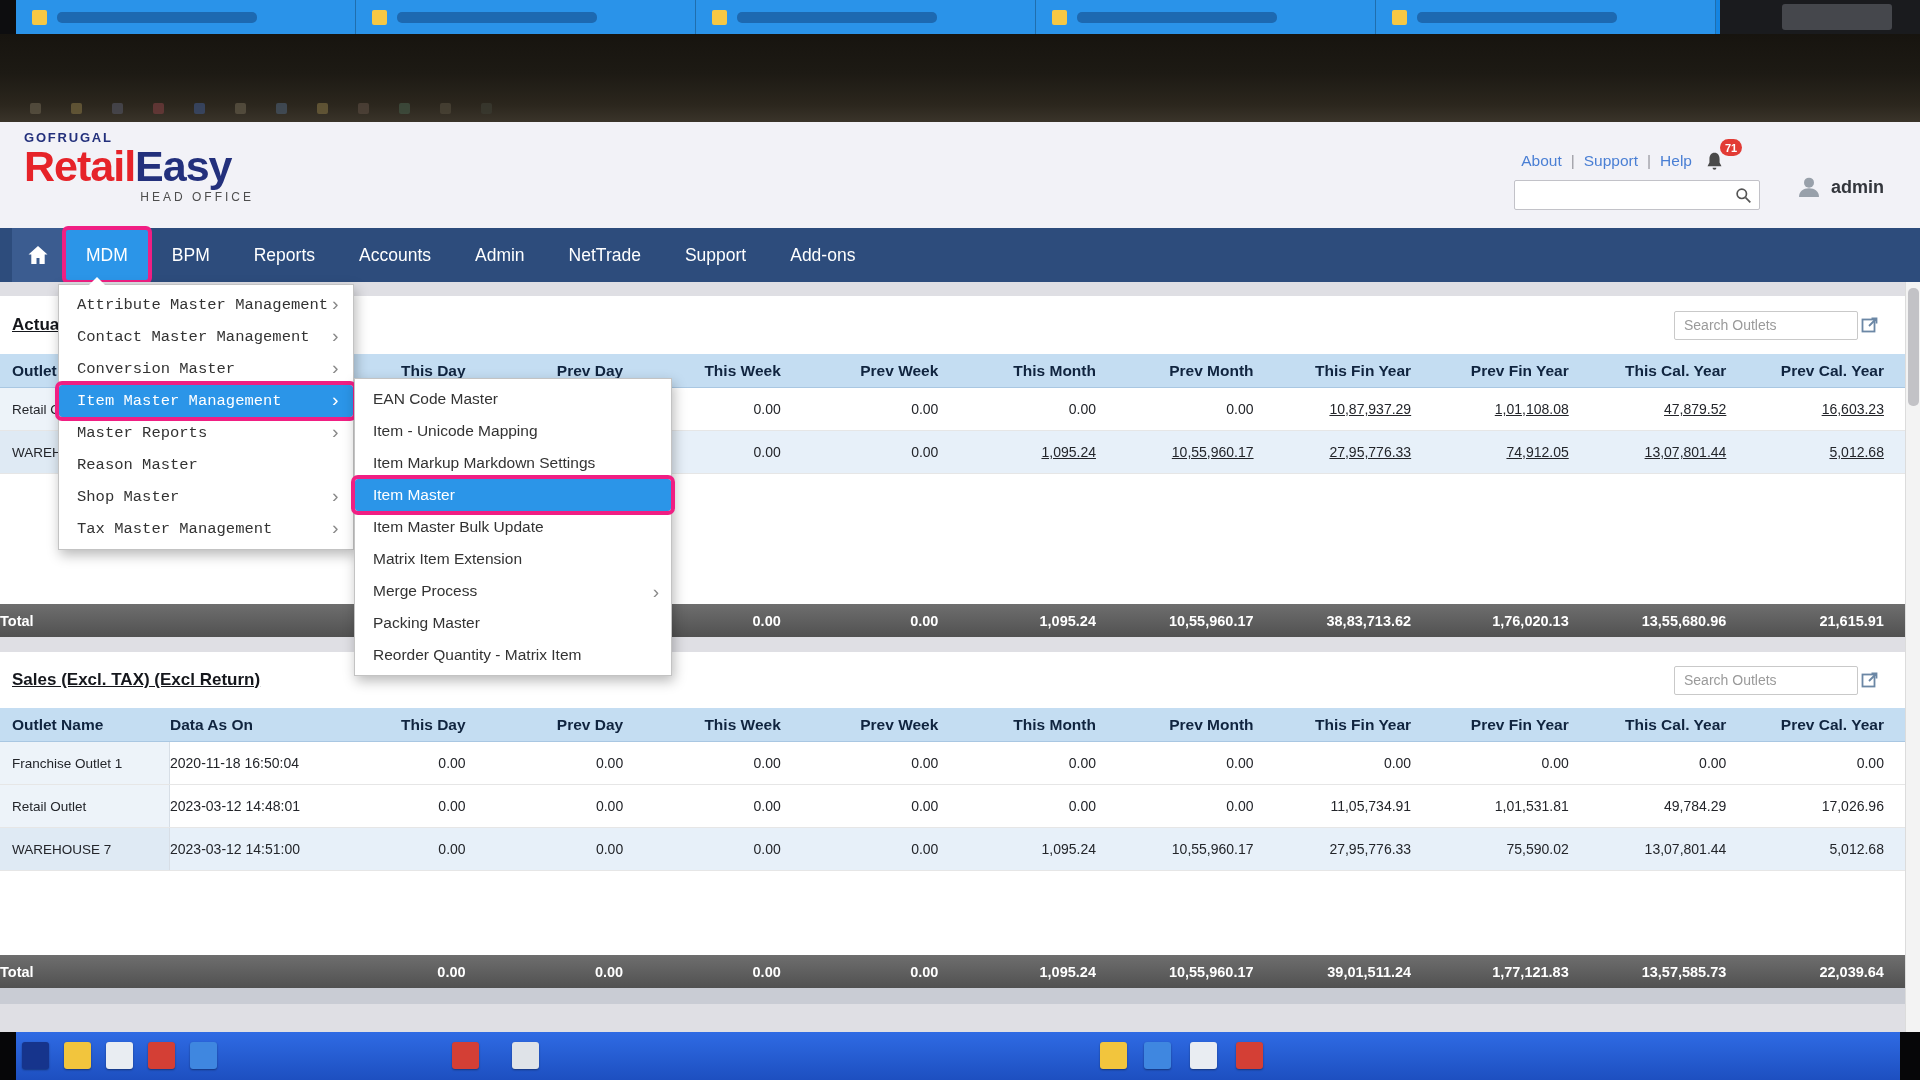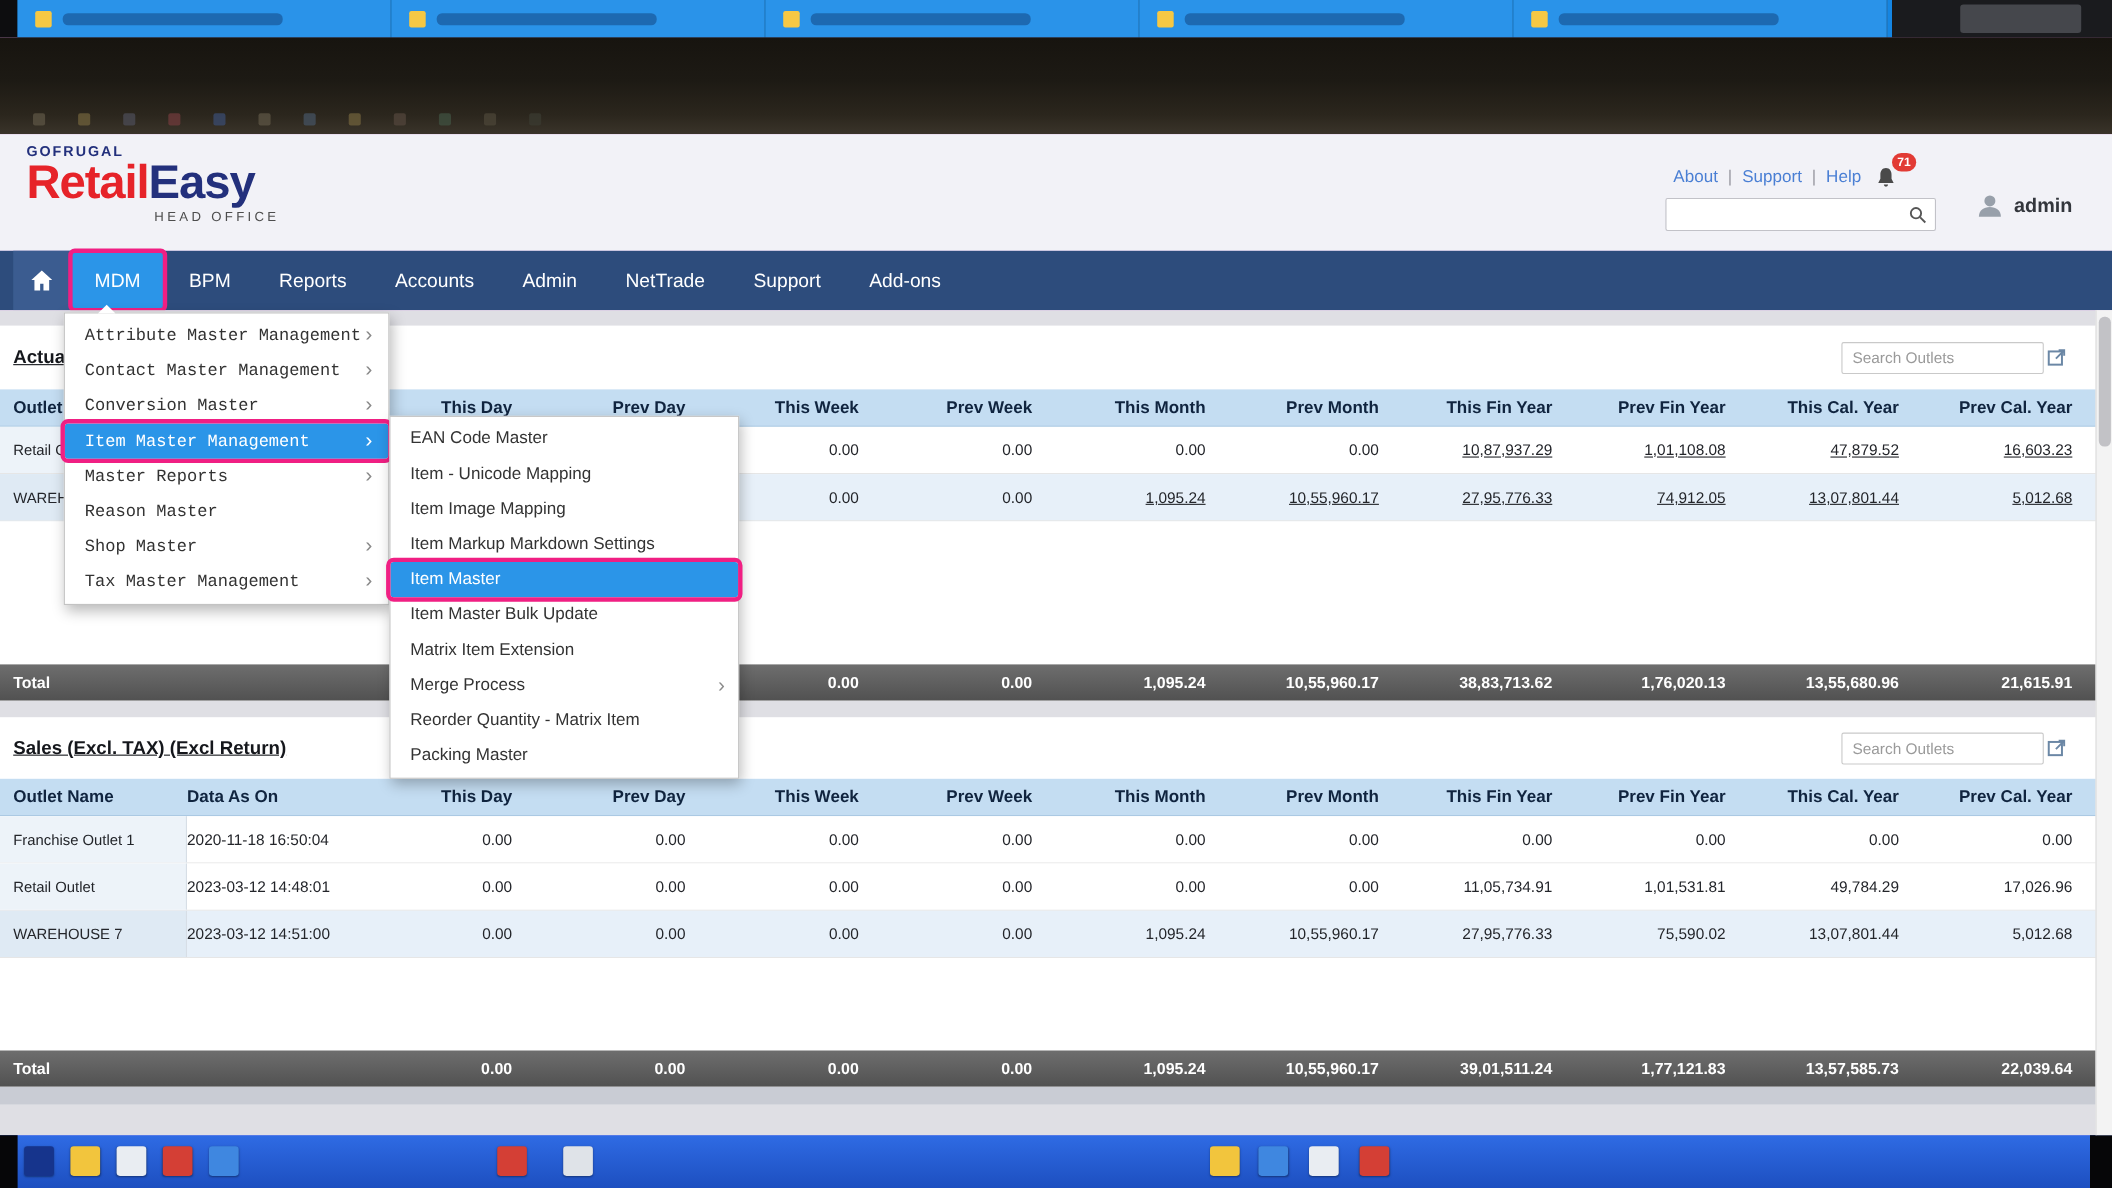--- a/index.html
+++ b/index.html
@@ -69,21 +69,21 @@
   .c-name { width:170px; padding-left:12px; }
   .c-date { width:150px; }
   .c-val { flex:1; text-align:right; padding-right:12px; white-space:nowrap; }
   .trow { height:43px; font-size:14px; color:#23252a; border-bottom:1px solid #e6e6e6; background:#fff; }
   .trow .c-name { background:#edf3f9; align-self:stretch; display:flex; align-items:center; border-right:1px solid #d7dee6; font-size:13.5px; }
   .trow.shaded { background:#e7f0f9; }
   .trow.shaded .c-name { background:#dfeaf4; }
   .val-link { text-decoration:underline; cursor:pointer; }
   .spacer { flex:1; background:#fff; }
   .total-row { height:33px; background:linear-gradient(180deg,#6e6e6e,#515151); color:#fff; font-weight:bold; font-size:14.5px; }
-  .total-label { width:320px; padding-left:12px; }
+  .total-label { width:320px; }
 
   .footer { height:28px; background:#ebebef; border-top:1px solid #d2d2d6; display:flex; align-items:center; padding-left:12px; font-size:14.5px; color:#26282c; }
   .under-footer { height:16px; background:#c9ccd4; }
 
   
   .v-scroll { position:absolute; right:0; top:282px; height:750px; width:15px; background:#f3f3f3; border-left:1px solid #dcdcdc; z-index:5; }
   .v-thumb { position:absolute; top:6px; left:2px; width:11px; height:118px; background:#c2c2c6; border-radius:5px; }
 
   
   .dropdown, .submenu { position:absolute; background:#fff; border:1px solid #c3c3c3; box-shadow:2px 5px 12px rgba(0,0,0,.28); padding:4px 0; }
@@ -405,43 +405,40 @@
       </div>
     </div>
   <div class="submenu" id="submenu">
       <div class="menu-item">
         <span class="mi-label">EAN Code Master</span>
       </div>
       <div class="menu-item">
         <span class="mi-label">Item - Unicode Mapping</span>
       </div>
       <div class="menu-item">
-        <span class="mi-label">Item Image Mapping</span>
-      </div>
-      <div class="menu-item">
         <span class="mi-label">Item Markup Markdown Settings</span>
       </div>
       <div class="menu-item hl annot">
         <span class="mi-label">Item Master</span>
       </div>
       <div class="menu-item">
         <span class="mi-label">Item Master Bulk Update</span>
       </div>
       <div class="menu-item">
         <span class="mi-label">Matrix Item Extension</span>
       </div>
       <div class="menu-item">
         <span class="mi-label">Merge Process</span>
         <span class="arrow">›</span>
       </div>
       <div class="menu-item">
+        <span class="mi-label">Packing Master</span>
+      </div>
+      <div class="menu-item">
         <span class="mi-label">Reorder Quantity - Matrix Item</span>
-      </div>
-      <div class="menu-item">
-        <span class="mi-label">Packing Master</span>
       </div>
     </div>
 
   <div class="taskbar" id="taskbar">
       <div class="tb-icon" style="left: 22px; background: rgb(22, 52, 140);"></div>
       <div class="tb-icon" style="left: 64px; background: rgb(242, 197, 61);"></div>
       <div class="tb-icon" style="left: 106px; background: rgb(233, 237, 242);"></div>
       <div class="tb-icon" style="left: 148px; background: rgb(212, 63, 53);"></div>
       <div class="tb-icon" style="left: 190px; background: rgb(63, 135, 224);"></div>
       <div class="tb-icon" style="left: 452px; background: rgb(212, 63, 53);"></div>

